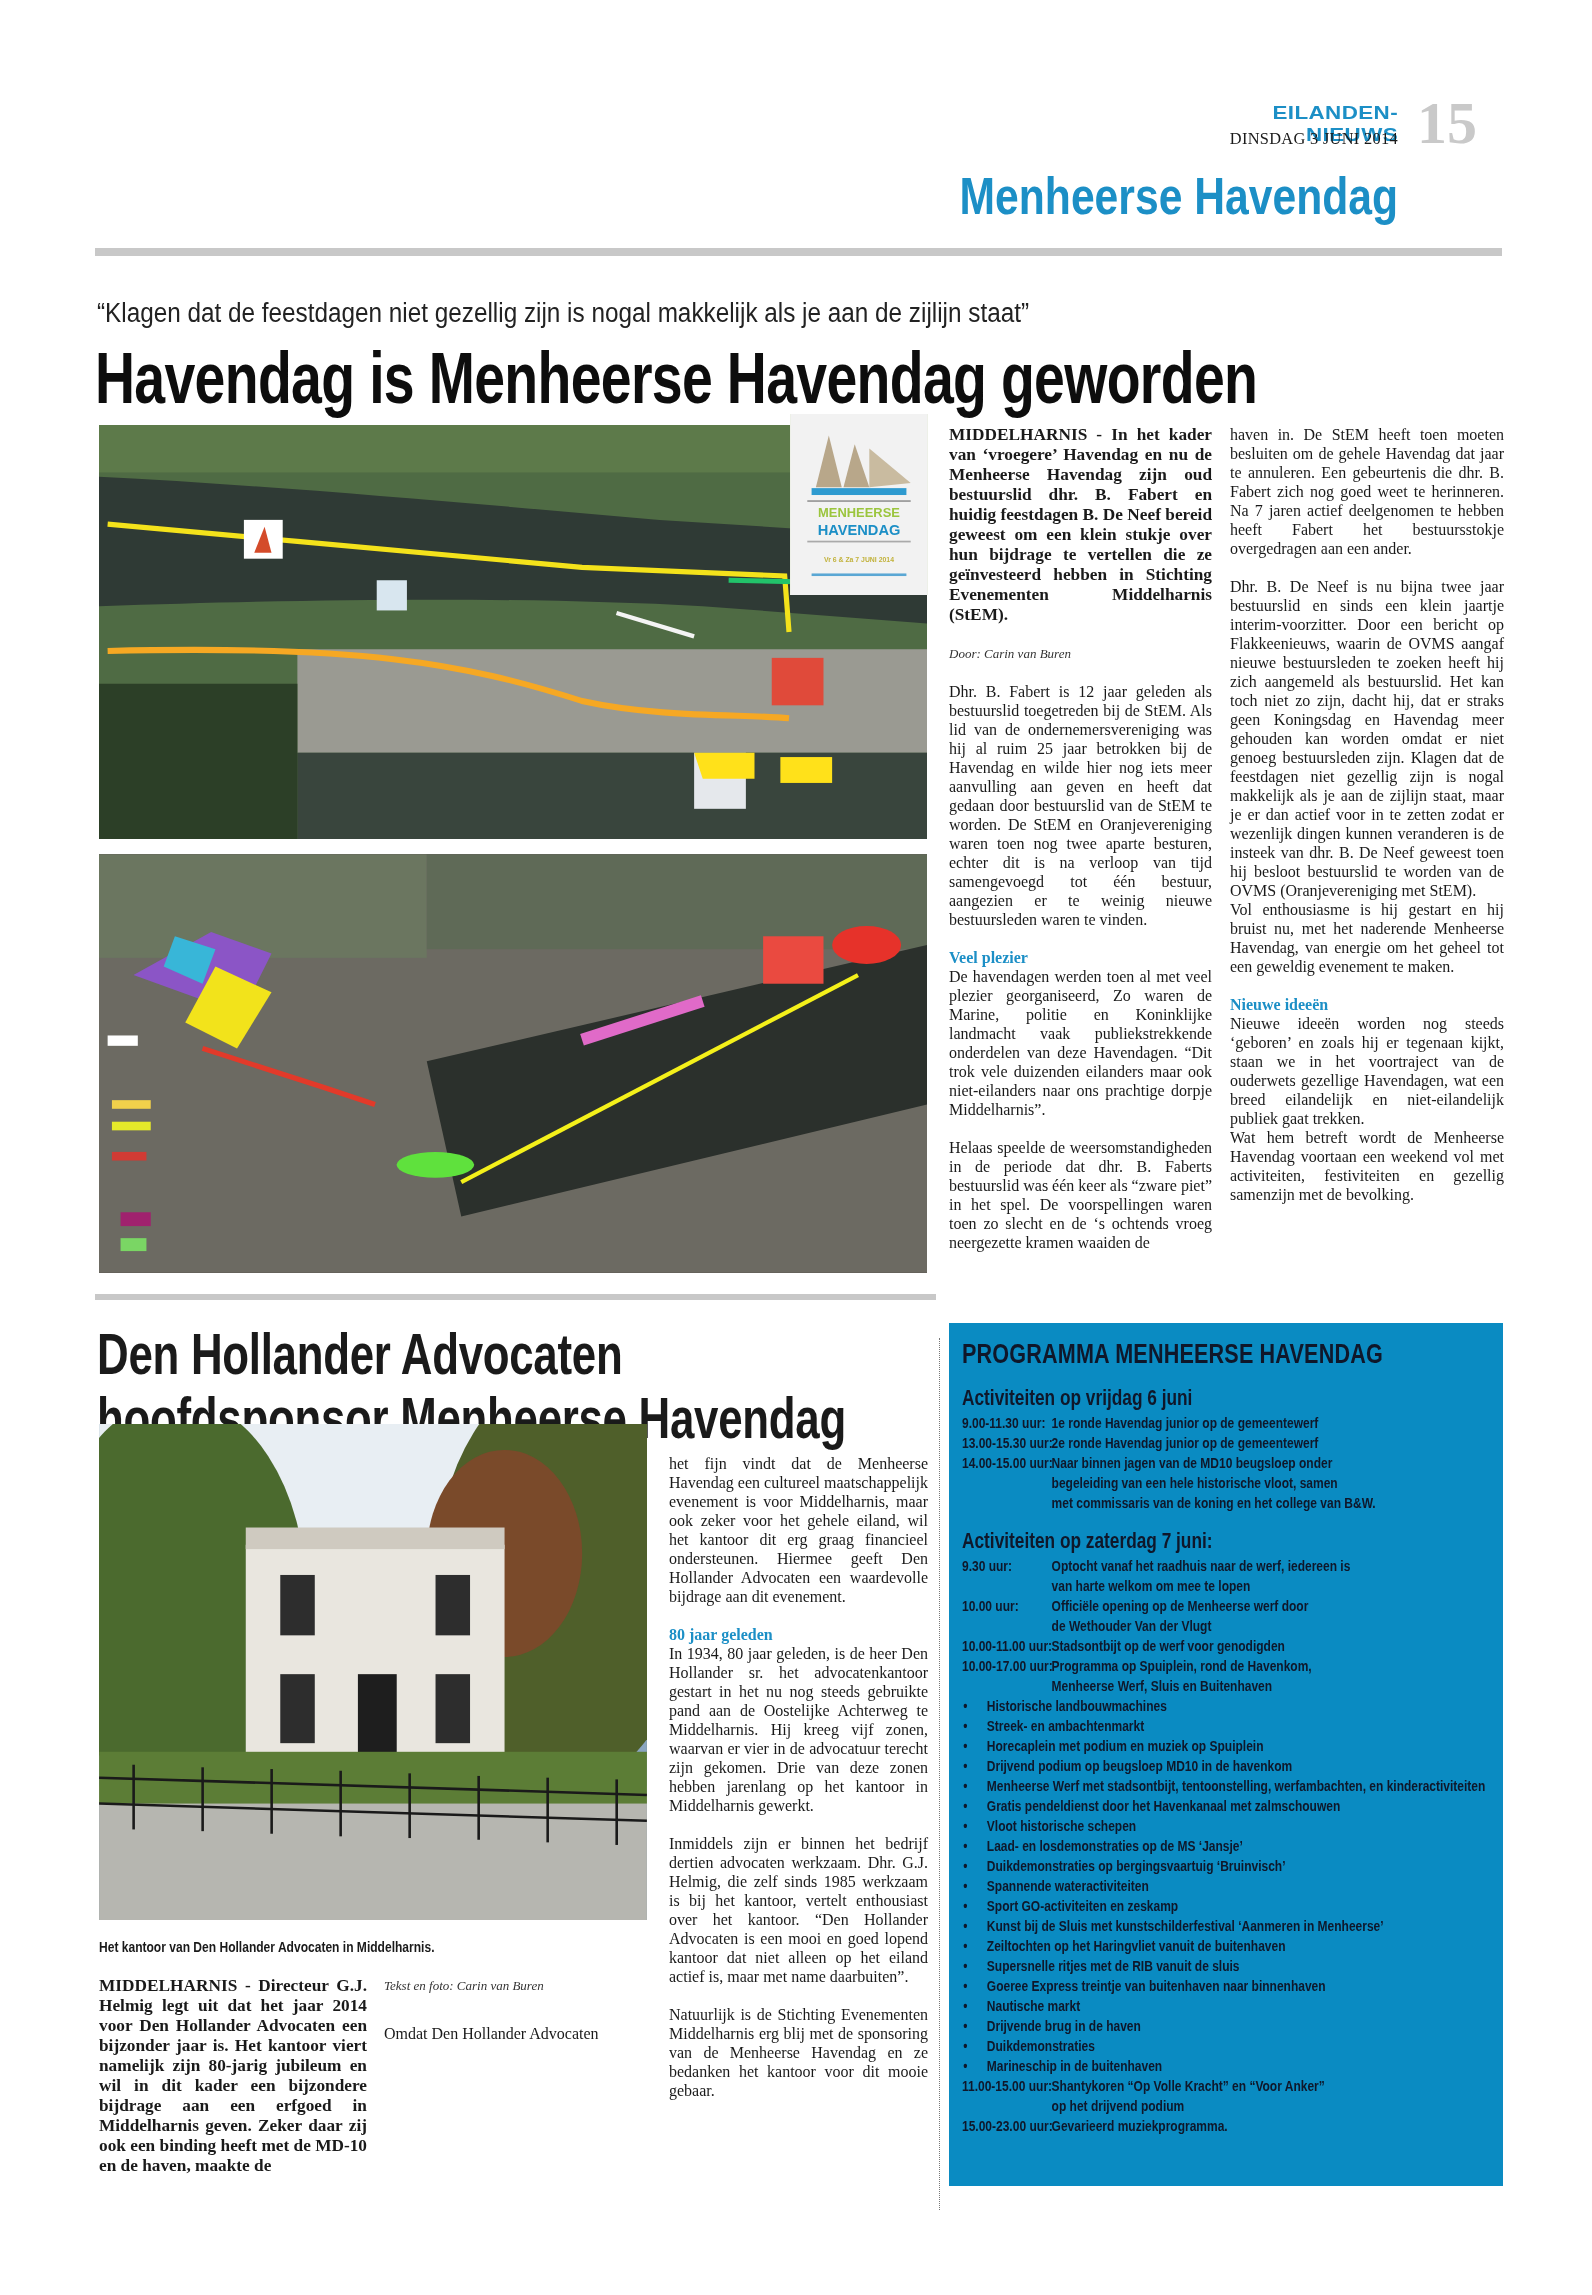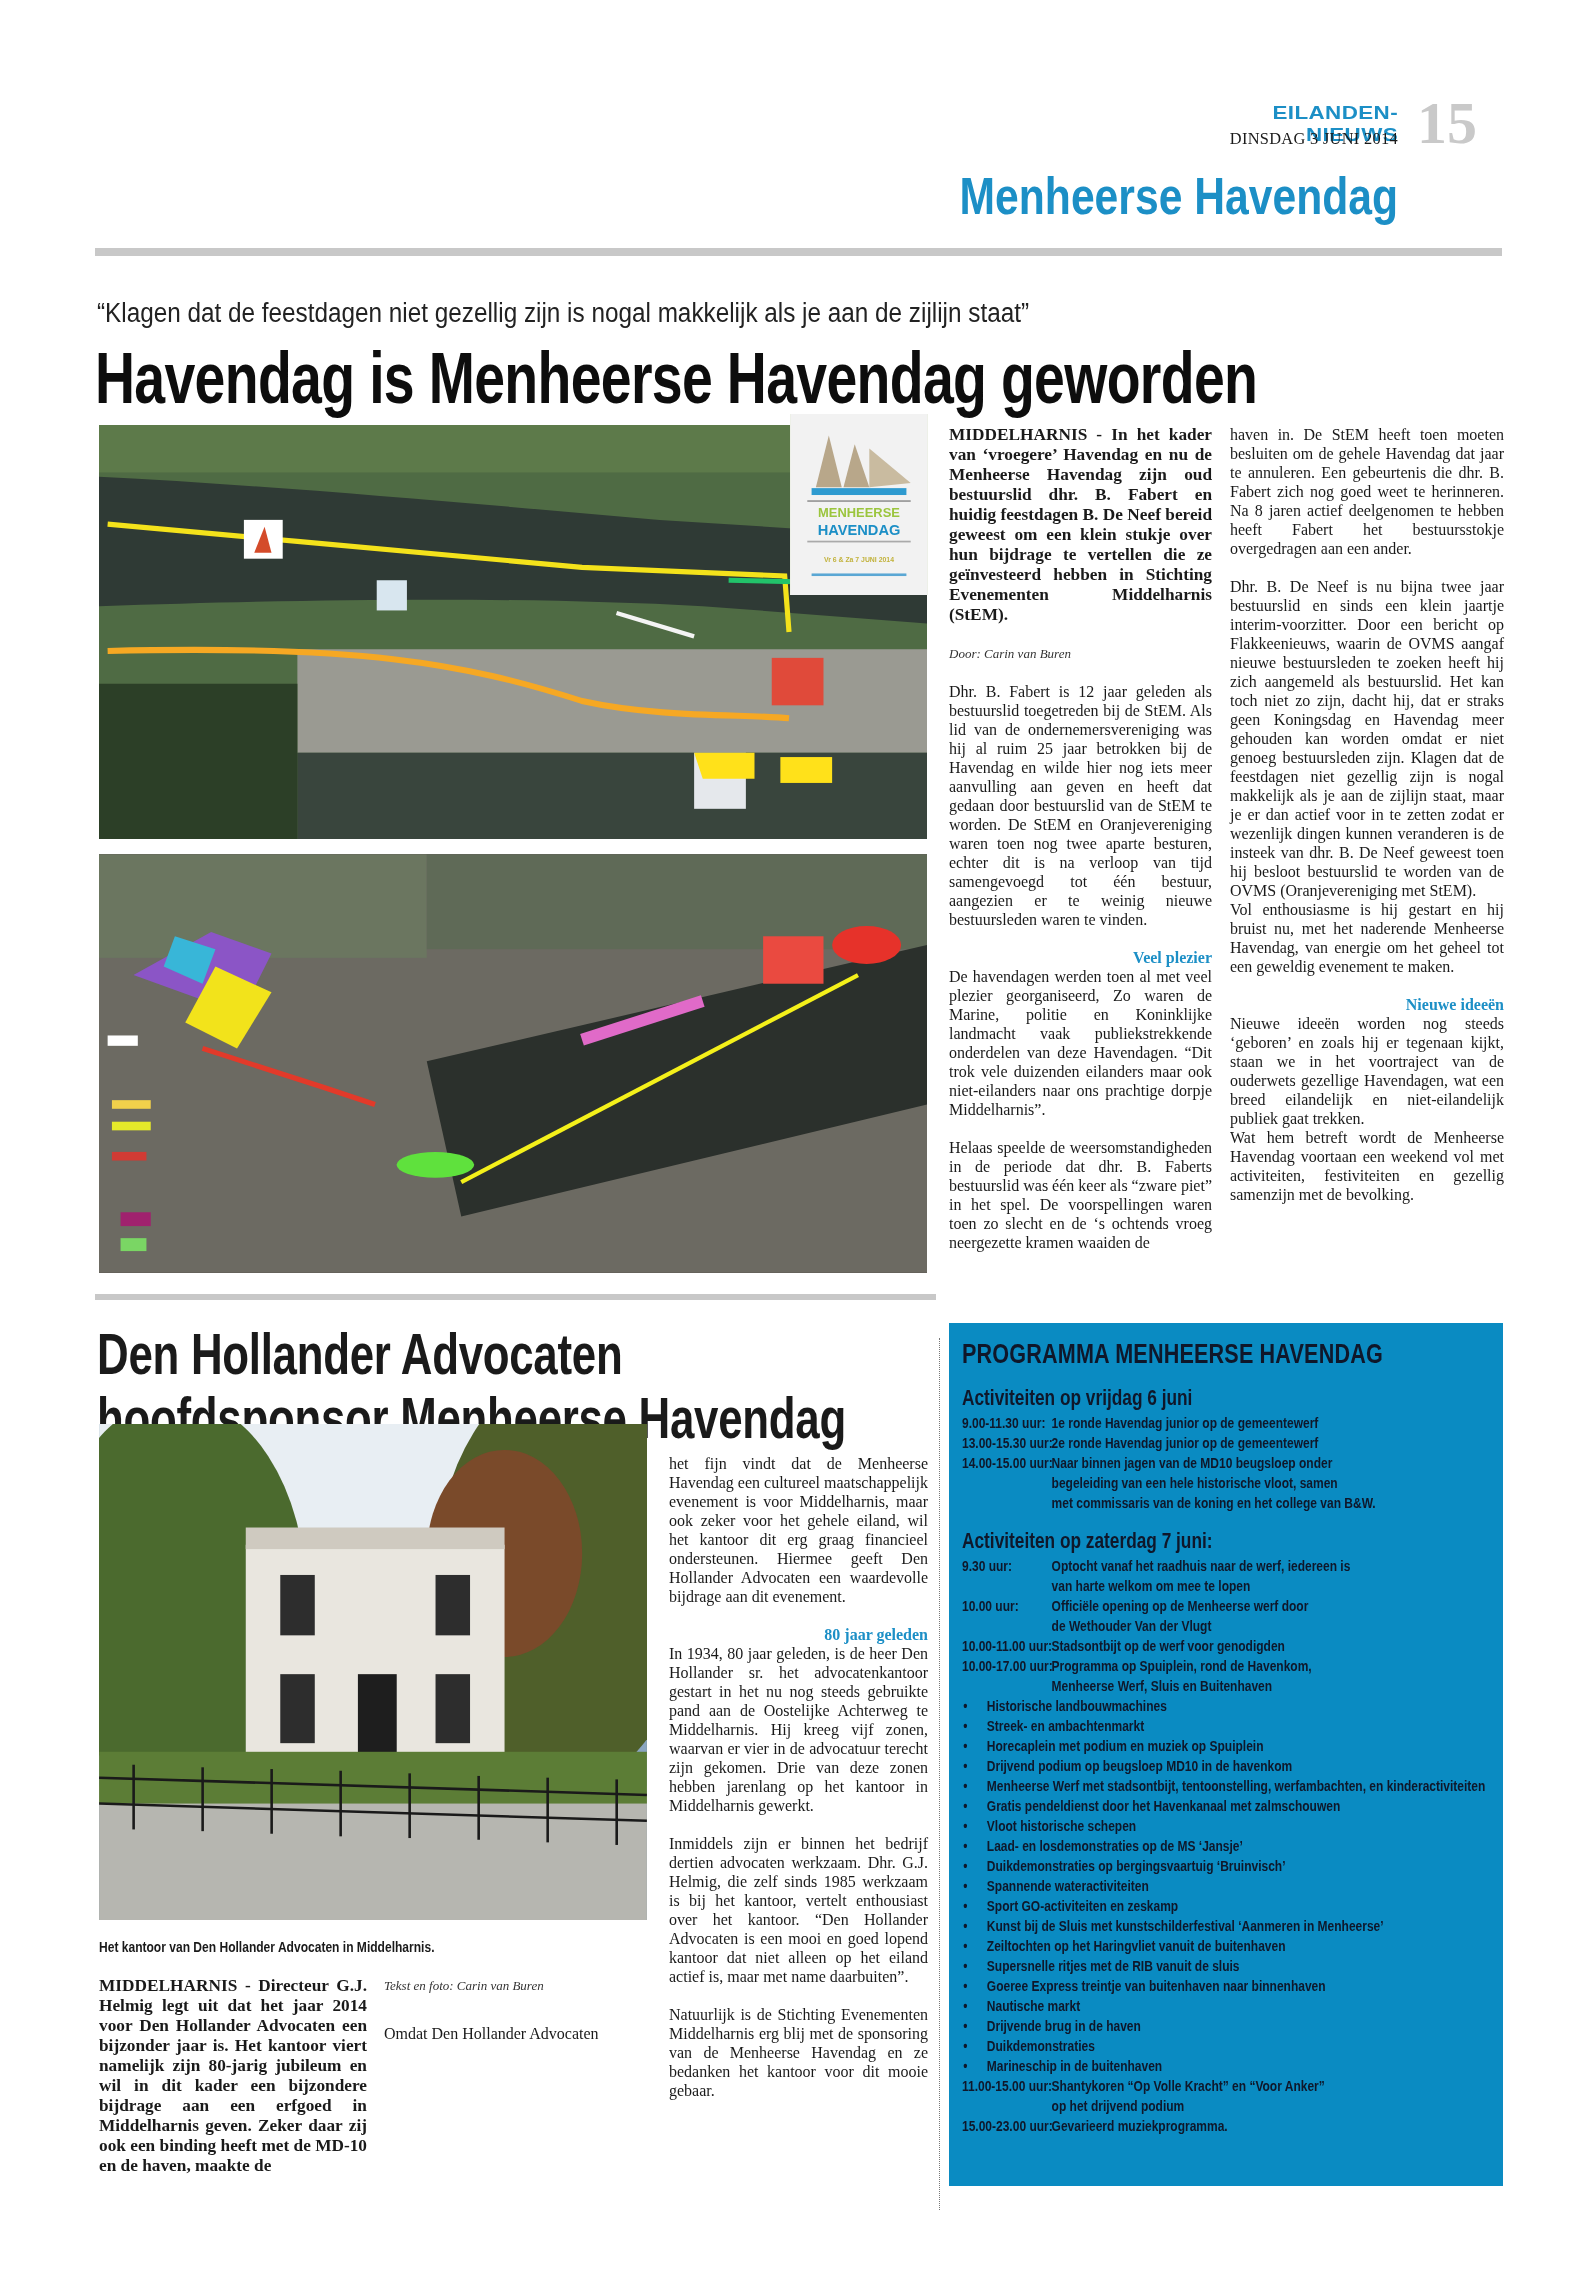--- a/index.html
+++ b/index.html
@@ -24,21 +24,21 @@
   .aerial2 { left: 99px; top: 854px; width: 828px; height: 419px; background: #5a5650; }
   .building { left: 99px; top: 1424px; width: 548px; height: 496px; background: #6d7f4e; }
   .logo { left: 790px; top: 414px; width: 138px; height: 181px; background: #84cc16; }
 
   
   .col { font-size: 16px; line-height: 19px; text-align: justify; hyphens: auto; }
   .col p { margin-bottom: 19px; }
   .col p.tight { margin-bottom: 0; }
   .col .lead { font-weight: bold; font-size: 17.3px; line-height: 20px; }
   .col .byline { font-style: italic; font-size: 13px; color: #333; text-align: left; }
-  .col .subhead { color: #1c8fc6; font-weight: bold; text-align: right; margin-bottom: 0; }
+  .col .subhead { color: #1c8fc6; font-weight: bold; text-align: left; margin-bottom: 0; }
   .colA { left: 949px; top: 425px; width: 263px; }
   .colB { left: 1230px; top: 425px; width: 274px; }
 
   .rule-mid { left: 95px; top: 1294px; width: 841px; height: 6px; background: #c8c8c8; }
   .dotted { left: 939px; top: 1338px; width: 0; height: 872px; border-left: 1.7px dotted #777; }
 
   .headline2 { left: 97px; top: 1323px; font-family: "Liberation Sans", sans-serif; font-weight: bold; font-size: 57px; line-height: 1.12; white-space: nowrap; transform: scaleX(0.77); transform-origin: left top; letter-spacing: -0.4px; }
 
   .caption { left: 99px; top: 1939px; font-family: "Liberation Sans", sans-serif; font-weight: bold; font-size: 14.7px; transform: scaleX(0.82); transform-origin: left top; white-space: nowrap; }
   .colC { left: 99px; top: 1976px; width: 268px; }
@@ -136,21 +136,21 @@
 <div class="abs col colA">
   <p class="lead">MIDDELHARNIS - In het kader van ‘vroegere’ Havendag en nu de Menheerse Havendag zijn oud bestuurslid dhr. B. Fabert en huidig feestdagen B. De Neef bereid geweest om een klein stukje over hun bijdrage te vertellen die ze geïnvesteerd hebben in Stichting Evenementen Middelharnis (StEM).</p>
   <p class="byline">Door: Carin van Buren</p>
   <p>Dhr. B. Fabert is 12 jaar geleden als bestuurslid toegetreden bij de StEM. Als lid van de ondernemersvereniging was hij al ruim 25 jaar betrokken bij de Havendag en wilde hier nog iets meer aanvulling aan geven en heeft dat gedaan door bestuurslid van de StEM te worden. De StEM en Oranjevereniging waren toen nog twee aparte besturen, echter dit is na verloop van tijd samengevoegd tot één bestuur, aangezien er te weinig nieuwe bestuursleden waren te vinden.</p>
   <p class="subhead">Veel plezier</p>
   <p>De havendagen werden toen al met veel plezier georganiseerd, Zo waren de Marine, politie en Koninklijke landmacht vaak publiekstrekkende onderdelen van deze Havendagen. “Dit trok vele duizenden eilanders maar ook niet-eilanders naar ons prachtige dorpje Middelharnis”.</p>
   <p class="tight">Helaas speelde de weersomstandigheden in de periode dat dhr. B. Faberts bestuurslid was één keer als “zware piet” in het spel. De voorspellingen waren toen zo slecht en de ‘s ochtends vroeg neergezette kramen waaiden de</p>
 </div>
 
 <div class="abs col colB">
-  <p>haven in. De StEM heeft toen moeten besluiten om de gehele Havendag dat jaar te annuleren. Een gebeurtenis die dhr. B. Fabert zich nog goed weet te herinneren. Na 8 jaren actief deelgenomen te hebben heeft Fabert het bestuursstokje overgedragen aan een ander.</p>
+  <p>haven in. De StEM heeft toen moeten besluiten om de gehele Havendag dat jaar te annuleren. Een gebeurtenis die dhr. B. Fabert zich nog goed weet te herinneren. Na 7 jaren actief deelgenomen te hebben heeft Fabert het bestuursstokje overgedragen aan een ander.</p>
   <p class="tight">Dhr. B. De Neef is nu bijna twee jaar bestuurslid en sinds een klein jaartje interim-voorzitter. Door een bericht op Flakkeenieuws, waarin de OVMS aangaf nieuwe bestuursleden te zoeken heeft hij zich aangemeld als bestuurslid. Het kan toch niet zo zijn, dacht hij, dat er straks geen Koningsdag en Havendag meer gehouden kan worden omdat er niet genoeg bestuursleden zijn. Klagen dat de feestdagen niet gezellig zijn is nogal makkelijk als je aan de zijlijn staat, maar je er dan actief voor in te zetten zodat er wezenlijk dingen kunnen veranderen is de insteek van dhr. B. De Neef geweest toen hij besloot bestuurslid te worden van de OVMS (Oranjevereniging met StEM).</p>
   <p>Vol enthousiasme is hij gestart en hij bruist nu, met het naderende Menheerse Havendag, van energie om het geheel tot een geweldig evenement te maken.</p>
   <p class="subhead">Nieuwe ideeën</p>
   <p class="tight">Nieuwe ideeën worden nog steeds ‘geboren’ en zoals hij er tegenaan kijkt, staan we in het voortraject van de ouderwets gezellige Havendagen, wat een breed eilandelijk en niet-eilandelijk publiek gaat trekken.</p>
   <p class="tight">Wat hem betreft wordt de Menheerse Havendag voortaan een weekend vol met activiteiten, festiviteiten en gezellig samenzijn met de bevolking.</p>
 </div>
 
 <div class="abs rule-mid"></div>
 <div class="abs dotted"></div>
 

